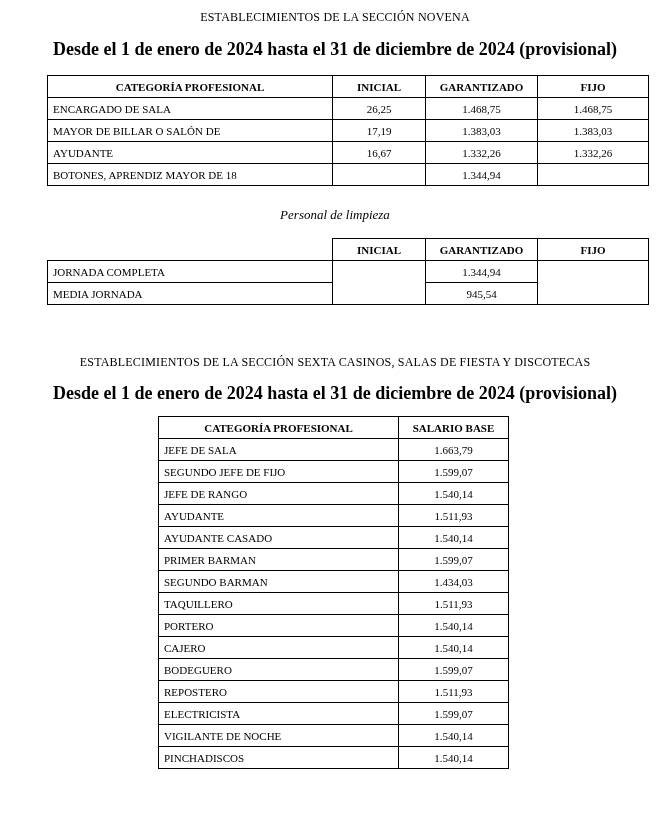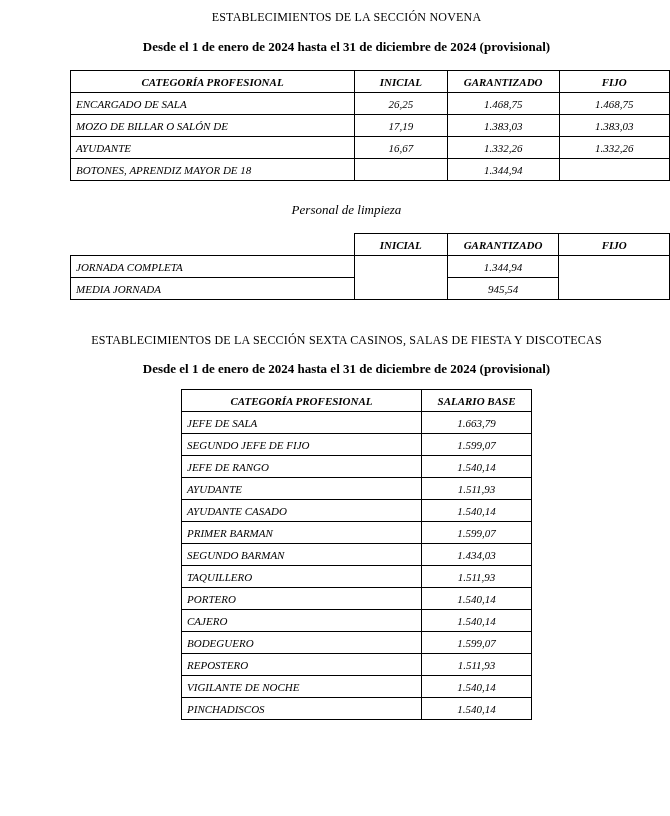--- a/index.html
+++ b/index.html
@@ -5,53 +5,52 @@
   * { margin: 0; padding: 0; box-sizing: border-box; }
   html, body { background: #ffffff; }
   body {
     width: 670px;
     height: 816px;
     position: relative;
     font-family: "Liberation Serif", serif;
     color: #000000;
     overflow: hidden;
   }
-  .page { width: 670px; height: 816px; padding-left: 23px; }
+  .page { width: 670px; height: 816px; }
 
   .section-title {
     text-align: center;
     font-size: 12px;
     letter-spacing: 0.2px;
     white-space: nowrap;
   }
   .section-subtitle {
     text-align: center;
     font-weight: bold;
-    font-size: 13px;
+    font-size: 18px;
     white-space: nowrap;
   }
   .table-caption {
     text-align: center;
     font-style: italic;
     font-size: 13px;
   }
 
   .title-1 { padding-top: 10px; }
   .subtitle-1 { margin-top: 14px; }
   .tbl-wrap-main { margin-top: 15px; margin-left: 47px; }
   .caption-limpieza { margin-top: 21px; }
   .tbl-wrap-limpieza { margin-top: 15px; margin-left: 47px; }
-  .title-2 { margin-top: 33px; }
+  .title-2 { margin-top: 50px; }
   .subtitle-2 { margin-top: 13px; }
   .tbl-wrap-salary { margin-top: 12px; margin-left: 158px; }
 
   table {
     border-collapse: collapse;
     table-layout: fixed;
-    font-style: italic;
   }
   th, td {
     border: 1px solid #000000;
     font-size: 11px;
     height: 22px;
     padding: 0 5px;
     vertical-align: middle;
     overflow: hidden;
     white-space: nowrap;
   }
@@ -94,21 +93,21 @@
           </tr>
         </thead>
         <tbody>
           <tr>
             <td class="cell-label">ENCARGADO DE SALA</td>
             <td class="cell-num">26,25</td>
             <td class="cell-num">1.468,75</td>
             <td class="cell-num">1.468,75</td>
           </tr>
           <tr>
-            <td class="cell-label">MOZO DE BILLAR O SALÓN DE</td>
+            <td class="cell-label">MAYOR DE BILLAR O SALÓN DE</td>
             <td class="cell-num">17,19</td>
             <td class="cell-num">1.383,03</td>
             <td class="cell-num">1.383,03</td>
           </tr>
           <tr>
             <td class="cell-label">AYUDANTE</td>
             <td class="cell-num">16,67</td>
             <td class="cell-num">1.332,26</td>
             <td class="cell-num">1.332,26</td>
           </tr>
@@ -204,20 +203,24 @@
           </tr>
           <tr>
             <td class="cell-label">BODEGUERO</td>
             <td class="cell-num">1.599,07</td>
           </tr>
           <tr>
             <td class="cell-label">REPOSTERO</td>
             <td class="cell-num">1.511,93</td>
           </tr>
           <tr>
+            <td class="cell-label">ELECTRICISTA</td>
+            <td class="cell-num">1.599,07</td>
+          </tr>
+          <tr>
             <td class="cell-label">VIGILANTE DE NOCHE</td>
             <td class="cell-num">1.540,14</td>
           </tr>
           <tr>
             <td class="cell-label">PINCHADISCOS</td>
             <td class="cell-num">1.540,14</td>
           </tr>
         </tbody>
       </table>
     </div>

